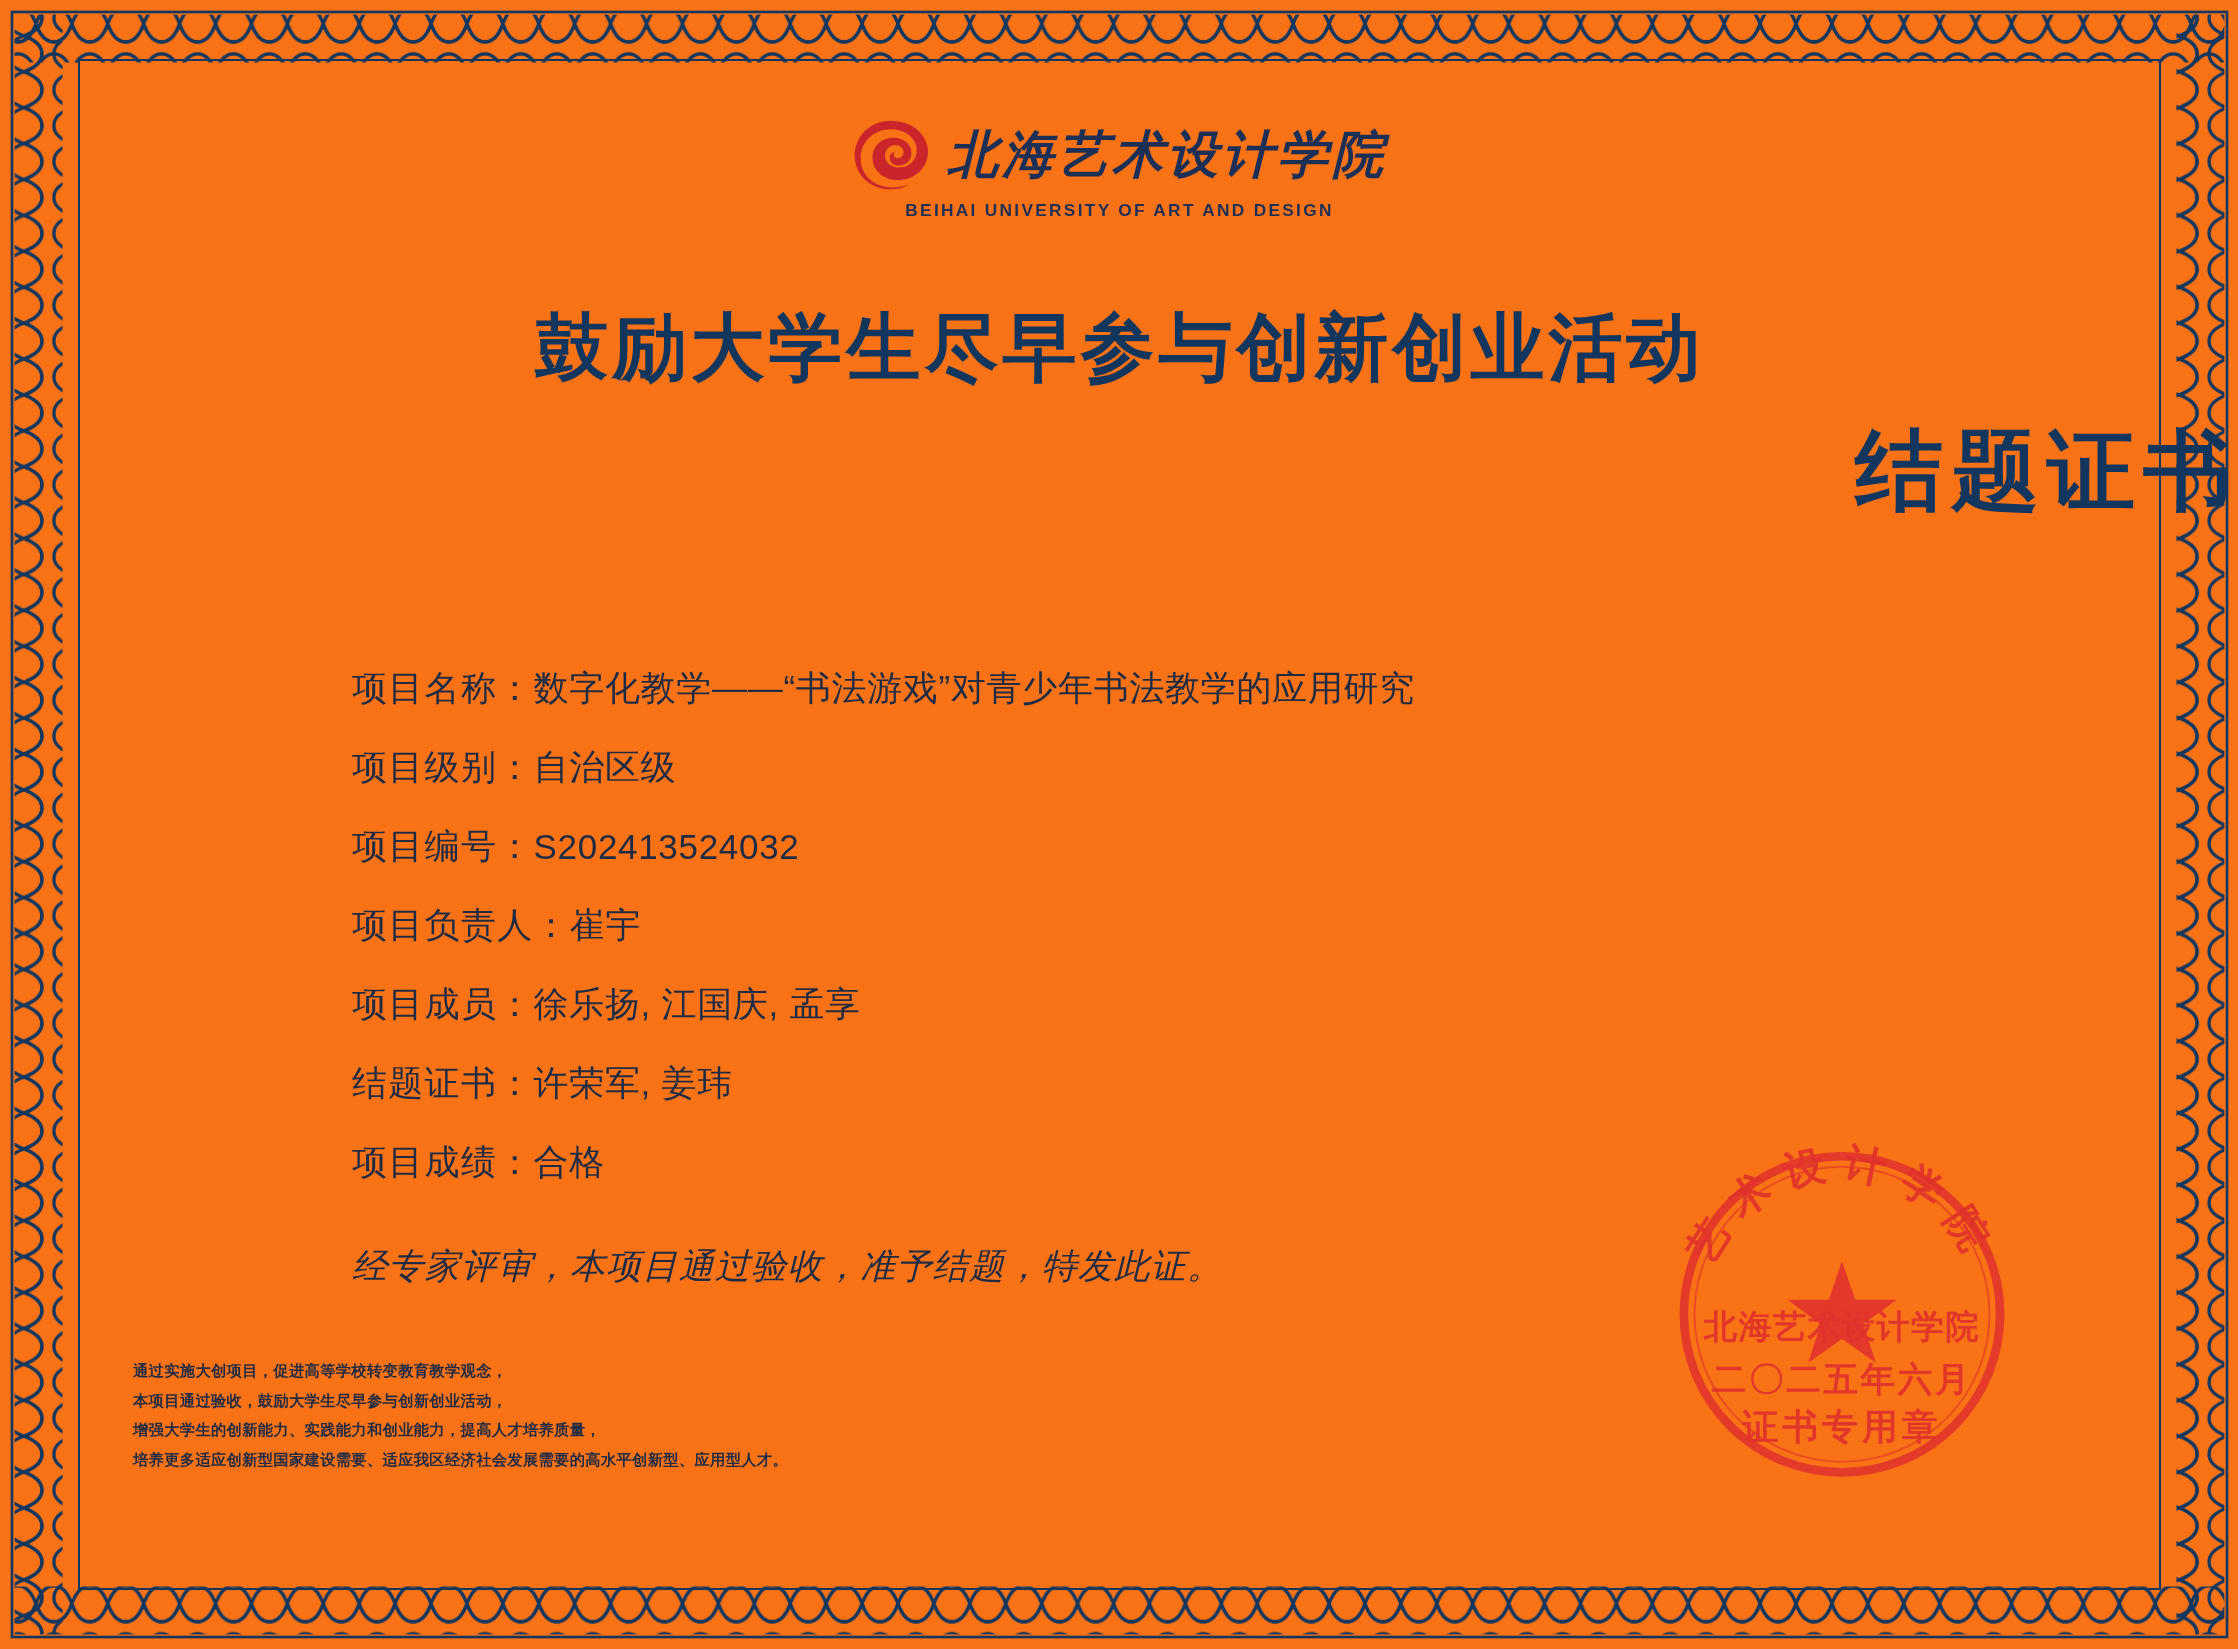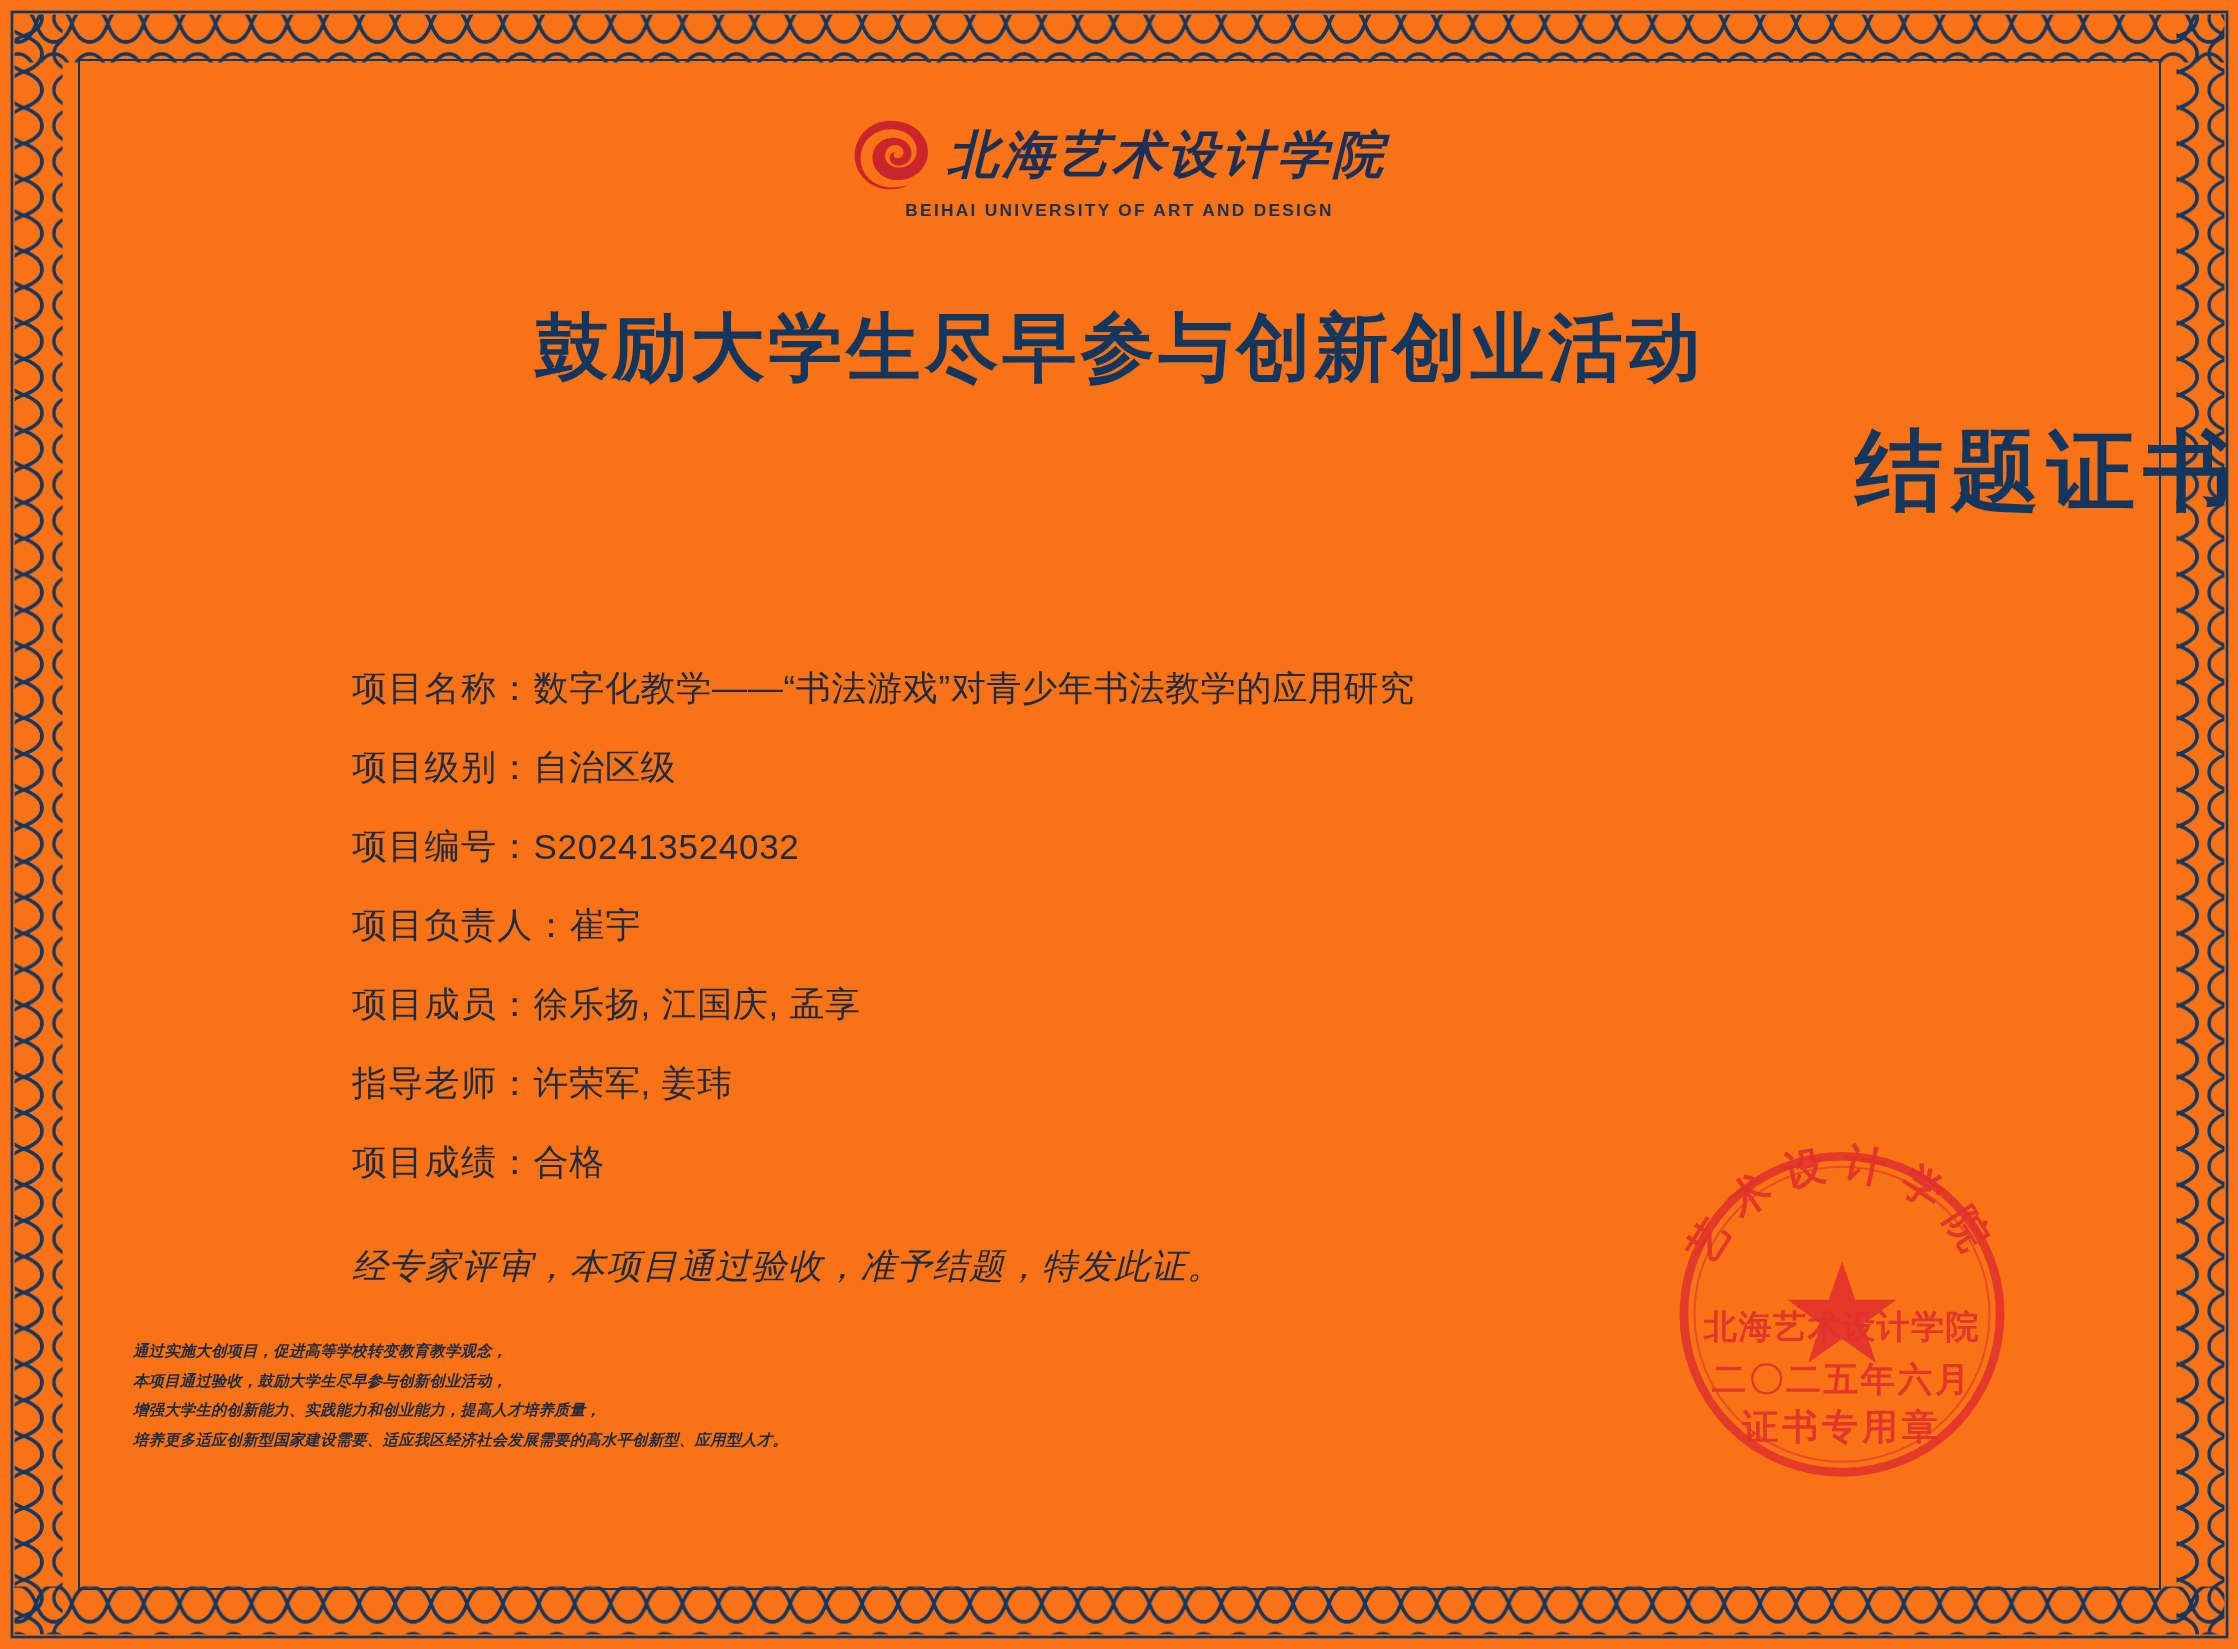--- a/index.html
+++ b/index.html
@@ -142,26 +142,25 @@
     color: #1d2b45;
     font-family: "Liberation Sans", sans-serif;
     letter-spacing: 1.3px;
     font-style: italic;
   }
 
   
   .footnote {
     position: absolute;
     left: 133px;
-    bottom: 194px;
+    bottom: 174px;
     font-family: "Liberation Serif", "DejaVu Serif", serif;
     font-size: 15.3px;
     line-height: 1.95;
     color: #1d2b45;
-    font-style: italic;
     font-weight: 700;
     letter-spacing: 0.3px;
   }
 
   
   .seal {
     position: absolute;
     right: 211px;
     bottom: 152px;
     width: 372px;
@@ -233,21 +232,21 @@
       <span class="field-label">项目负责人：</span>
       <span class="field-value">崔宇</span>
     </div>
 
     <div class="field-row">
       <span class="field-label">项目成员：</span>
       <span class="field-value">徐乐扬, 江国庆, 孟享</span>
     </div>
 
     <div class="field-row">
-      <span class="field-label">指导老师：</span>
+      <span class="field-label">结题证书：</span>
       <span class="field-value">许荣军, 姜玮</span>
     </div>
 
     <div class="field-row">
       <span class="field-label">项目成绩：</span>
       <span class="field-value">合格</span>
     </div>
 
     <div class="statement">经专家评审，本项目通过验收，准予结题，特发此证。</div>
   </div>

